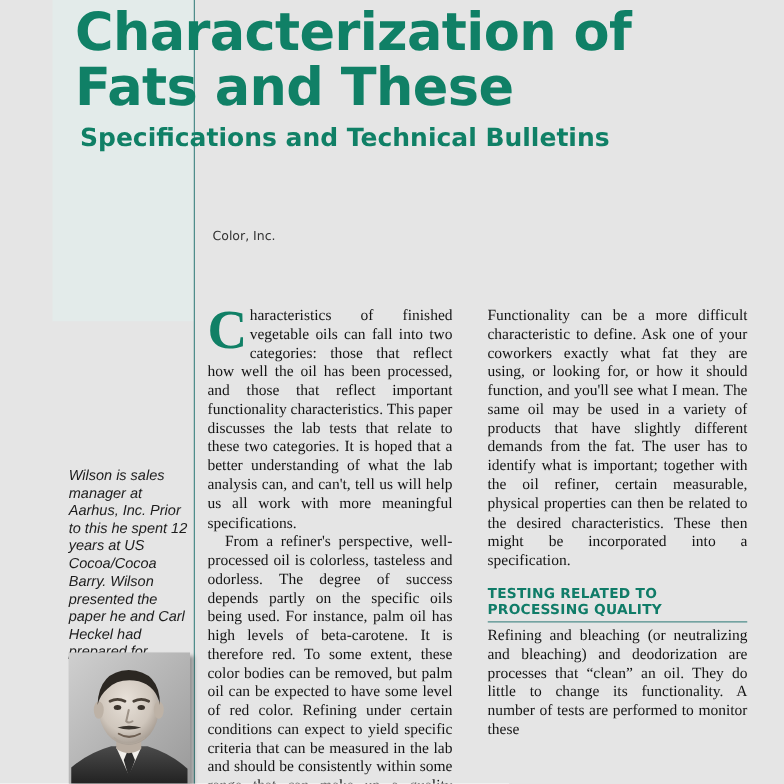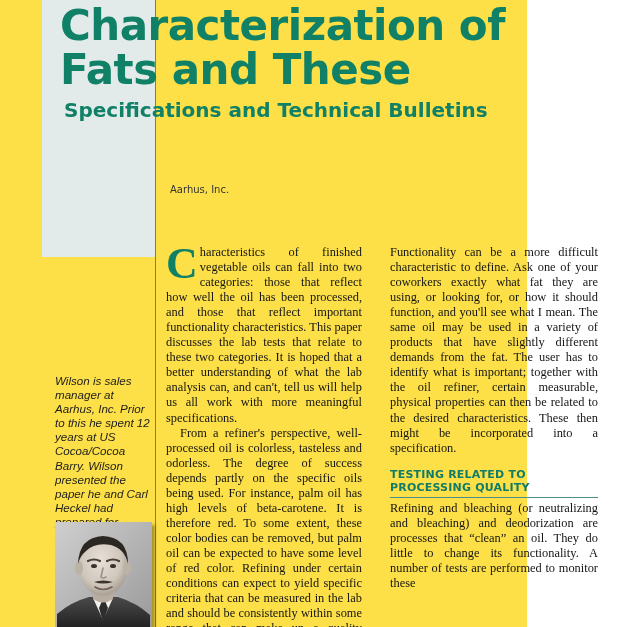--- a/index.html
+++ b/index.html
@@ -11,23 +11,23 @@
     width: 627px;
     height: 627px;
     overflow: hidden;
     font-family: "Liberation Serif", serif;
     position: relative;
   }
 
   #page {
     position: absolute;
     left: 0; top: 0;
-    width: 527px;
+    width: 627px;
     height: 627px;
-    background: #fde047;
+    background: #e5e5e5;
   }
 
   
   .tint-band {
     position: absolute;
     left: 42px;
     top: 0;
     width: 114px;
     height: 257px;
     background: #e3ebea;
@@ -174,21 +174,21 @@
   <div class="tint-band"></div>
   <div class="vrule"></div>
 
   <div class="masthead">
     <div class="title-line">Characterization of</div>
     <div class="title-line">Fats and These</div>
     <div class="subtitle-line">Specifications and Technical Bulletins</div>
   </div>
 
   <div class="byline">
-    <div class="byline-affil">Aarhus, Inc.</div>
+    <div class="byline-affil">Color, Inc.</div>
   </div>
 
   <div class="bio">Wilson is sales manager at Aarhus, Inc. Prior to this he spent 12 years at US Cocoa/Cocoa Barry. Wilson presented the paper he and Carl Heckel had prepared for PMCA.</div>
 
   <div class="photo-wrap">
     <svg width="97" height="105" viewBox="0 0 97 105">
       <defs>
         <linearGradient id="bgg" x1="0" y1="0" x2="1" y2="1">
           <stop offset="0%" stop-color="#cfcfcf"></stop>
           <stop offset="100%" stop-color="#9a9a9a"></stop>

